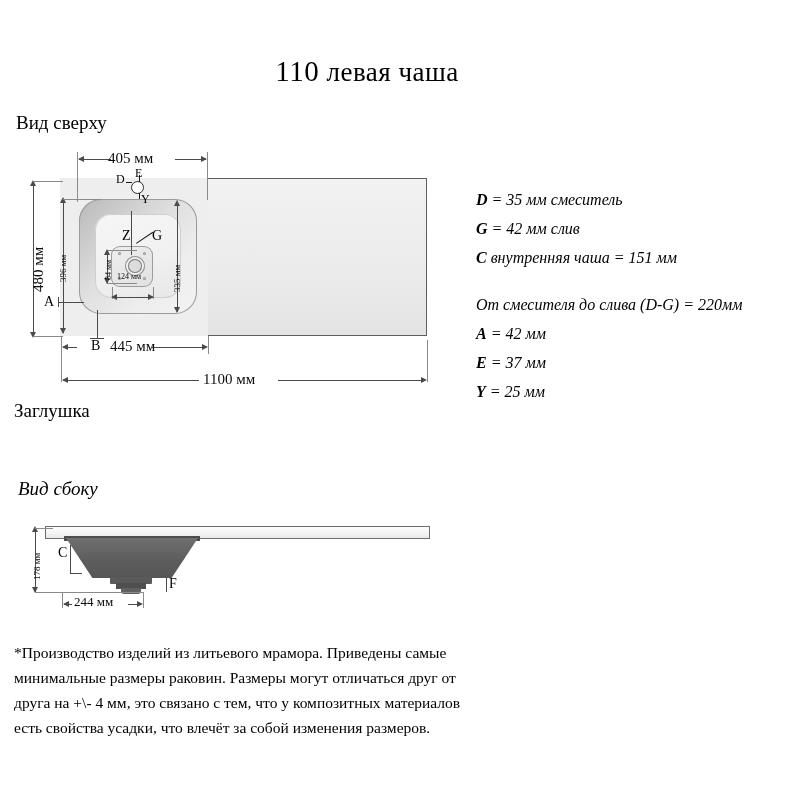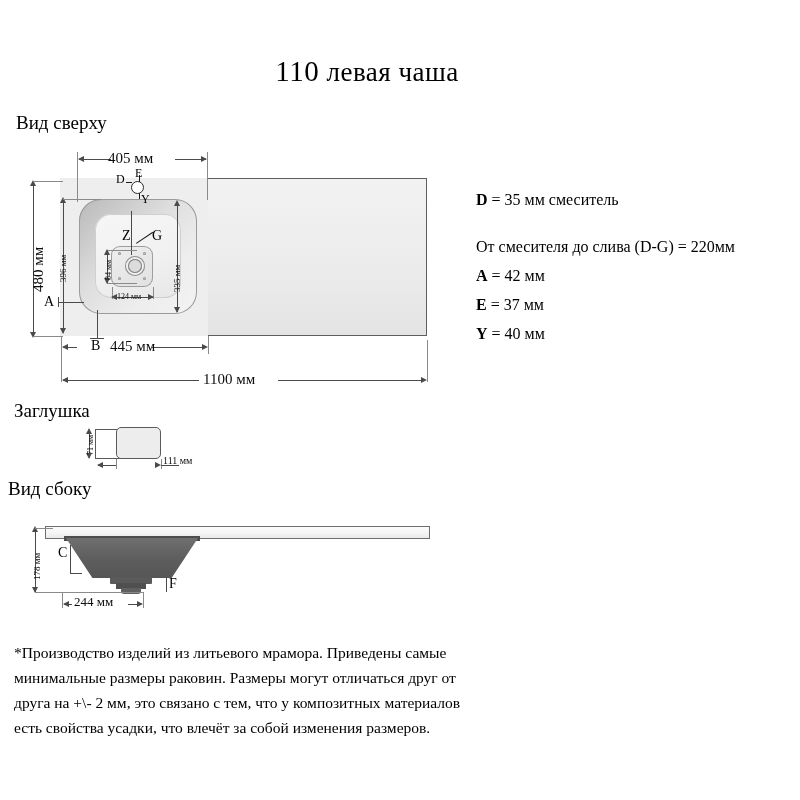--- a/index.html
+++ b/index.html
@@ -38,21 +38,21 @@
 
   
   .section-heading {
     position: absolute;
     font-size: 19px;
     color: #000;
     white-space: nowrap;
   }
   #h-top   { left: 16px; top: 112px; }
   #h-plug  { left: 14px; top: 400px; }
-  #h-side  { left: 8px; top: 478px; }
+  #h-side  { left: 18px; top: 478px; font-style: italic; }
 
   
   .ln {            
     position: absolute;
     background: #4a4a4a;
   }
   .ln.h { height: 1px; }
   .ln.v { width: 1px; }
   .ln.dark { background: #1a1a1a; }
   .ln.light { background: #8a8a8a; }
@@ -234,20 +234,21 @@
     position: absolute;
     left: 476px;
     top: 185px;
     width: 318px;
   }
   .spec-line {
     font-size: 16px;
     line-height: 29px;
     color: #000;
     white-space: nowrap;
+    font-style: italic;
   }
   .spec-line b { font-weight: bold; }
   .spec-line.wrap { white-space: normal; }
   .spec-gap { height: 18px; }
 
   
   #footnote {
     position: absolute;
     left: 14px;
     top: 640px;
@@ -341,58 +342,41 @@
     <div class="ln h light" style="left:107px; top:283px; width:30px;"></div>
     <div class="arw u" style="left:104px; top:249px;"></div>
     <div class="arw d" style="left:104px; top:278px;"></div>
     <div class="dimtext vert tiny" style="left:104px; top:280px;">84 мм</div>
 
     <div class="ln h" style="left:112px; top:297px; width:41px;"></div>
     <div class="ln v light" style="left:112px; top:287px; height:12px;"></div>
     <div class="ln v light" style="left:153px; top:287px; height:12px;"></div>
     <div class="arw l" style="left:111px; top:294px;"></div>
     <div class="arw r" style="left:148px; top:294px;"></div>
-    <div class="dimtext tiny" style="left:117px; top:292px;">124 мм</div>
+    <div class="dimtext tiny" style="left:117px; top:272px;">124 мм</div>
 
     <div class="ln v light" style="left:61px;  top:336px; height:18px;"></div>
     <div class="ln v light" style="left:208px; top:336px; height:18px;"></div>
     <div class="ln h" style="left:63px; top:347px; width:14px;"></div>
     <div class="ln h" style="left:152px; top:347px; width:54px;"></div>
     <div class="arw l" style="left:62px; top:344px;"></div>
     <div class="arw r" style="left:202px; top:344px;"></div>
     <div class="dimtext" style="left:110px; top:338px;">445 мм</div>
 
     <div class="ln v light" style="left:61px;  top:354px; height:28px;"></div>
     <div class="ln v light" style="left:427px; top:340px; height:42px;"></div>
     <div class="ln h" style="left:63px;  top:380px; width:136px;"></div>
     <div class="ln h" style="left:278px; top:380px; width:147px;"></div>
     <div class="arw l" style="left:62px;  top:377px;"></div>
     <div class="arw r" style="left:421px; top:377px;"></div>
     <div class="dimtext" style="left:203px; top:371px;">1100 мм</div>
   </div>
 
   <div class="section-heading" id="h-plug">Заглушка</div>
 
-  <div id="plugview">
-    <div class="plug-rect-white"></div>
-    <div class="plug-rect-gray"></div>
-
-    <div class="ln v" style="left:89px; top:430px; height:28px;"></div>
-    <div class="arw u" style="left:86px; top:428px;"></div>
-    <div class="arw d" style="left:86px; top:453px;"></div>
-    <div class="dimtext vert tiny" style="left:86px; top:455px;">71 мм</div>
-
-    <div class="ln v light" style="left:116px; top:459px; height:10px;"></div>
-    <div class="ln v light" style="left:161px; top:459px; height:10px;"></div>
-    <div class="ln h" style="left:98px;  top:465px; width:18px;"></div>
-    <div class="ln h" style="left:161px; top:465px; width:18px;"></div>
-    <div class="arw l" style="left:97px;  top:462px;"></div>
-    <div class="arw r" style="left:155px; top:462px;"></div>
-    <div class="dimtext tiny" style="left:163px; top:455px; font-size:10px;">111 мм</div>
-  </div>
 
   <div class="section-heading" id="h-side">Вид сбоку</div>
 
   <div id="sideview">
     <div class="side-slab"></div>
     <div class="side-bowl-lip"></div>
     <div class="side-bowl"></div>
     <div class="side-drain-a"></div>
     <div class="side-drain-b"></div>
     <div class="side-drain-c"></div>
@@ -417,31 +401,37 @@
     <div class="ln h" style="left:128px; top:604px; width:13px;"></div>
     <div class="arw l" style="left:63px;  top:601px;"></div>
     <div class="arw r" style="left:137px; top:601px;"></div>
     <div class="dimtext" style="left:74px; top:594px; font-size:13px;">244 мм</div>
   </div>
 
   <div id="specs">
     <div class="spec-line">
       <b>D</b><span> = 35 мм смеситель</span>
     </div>
+    <div class="spec-line">
+      <b>G</b><span> = 42 мм слив</span>
+    </div>
+    <div class="spec-line">
+      <b>C</b><span> внутренняя чаша = 151 мм</span>
+    </div>
 
     <div class="spec-gap"></div>
 
     <div class="spec-line">От смесителя до слива (D-G) = 220мм</div>
 
     <div class="spec-line">
       <b>A</b><span> = 42 мм</span>
     </div>
     <div class="spec-line">
       <b>E</b><span> = 37 мм</span>
     </div>
     <div class="spec-line">
-      <b>Y</b><span> = 40 мм</span>
+      <b>Y</b><span> = 25 мм</span>
     </div>
   </div>
 
-  <div id="footnote">*Производство изделий из литьевого мрамора. Приведены самые минимальные размеры раковин. Размеры могут отличаться друг от друга на +\- 2 мм, это связано с тем, что у композитных материалов есть свойства усадки, что влечёт за собой изменения размеров.</div>
+  <div id="footnote">*Производство изделий из литьевого мрамора. Приведены самые минимальные размеры раковин. Размеры могут отличаться друг от друга на +\- 4 мм, это связано с тем, что у композитных материалов есть свойства усадки, что влечёт за собой изменения размеров.</div>
 
 </div>
 
 </body></html>

